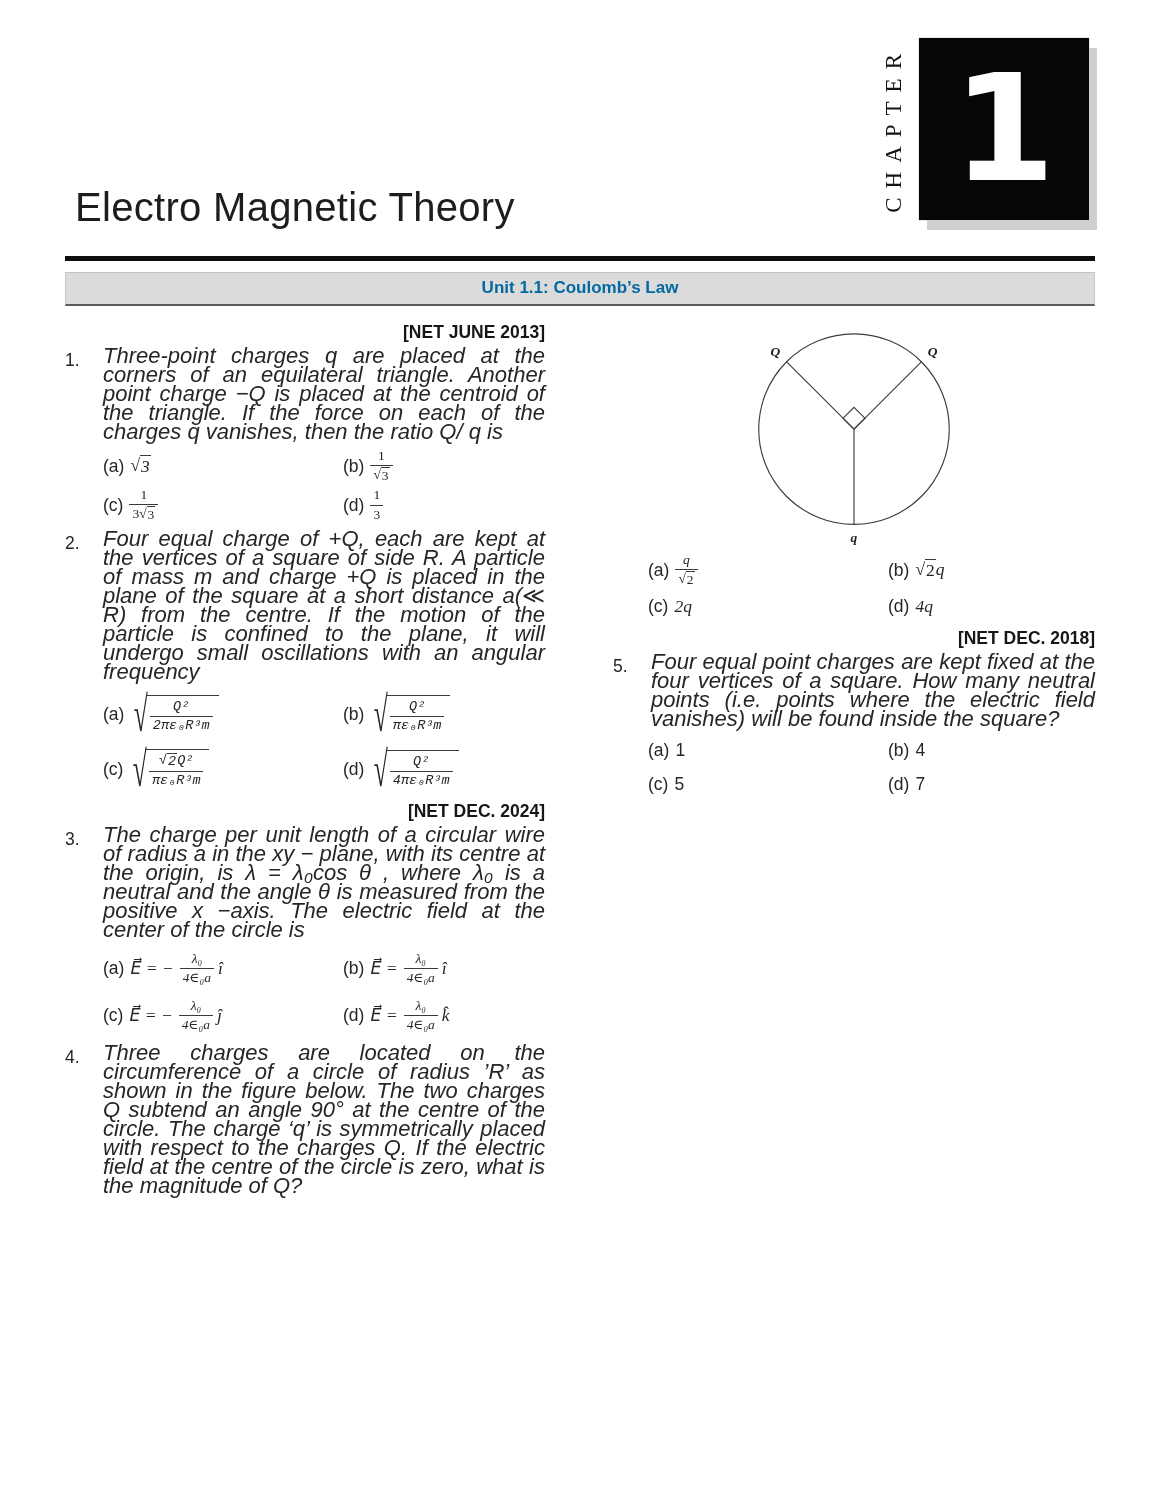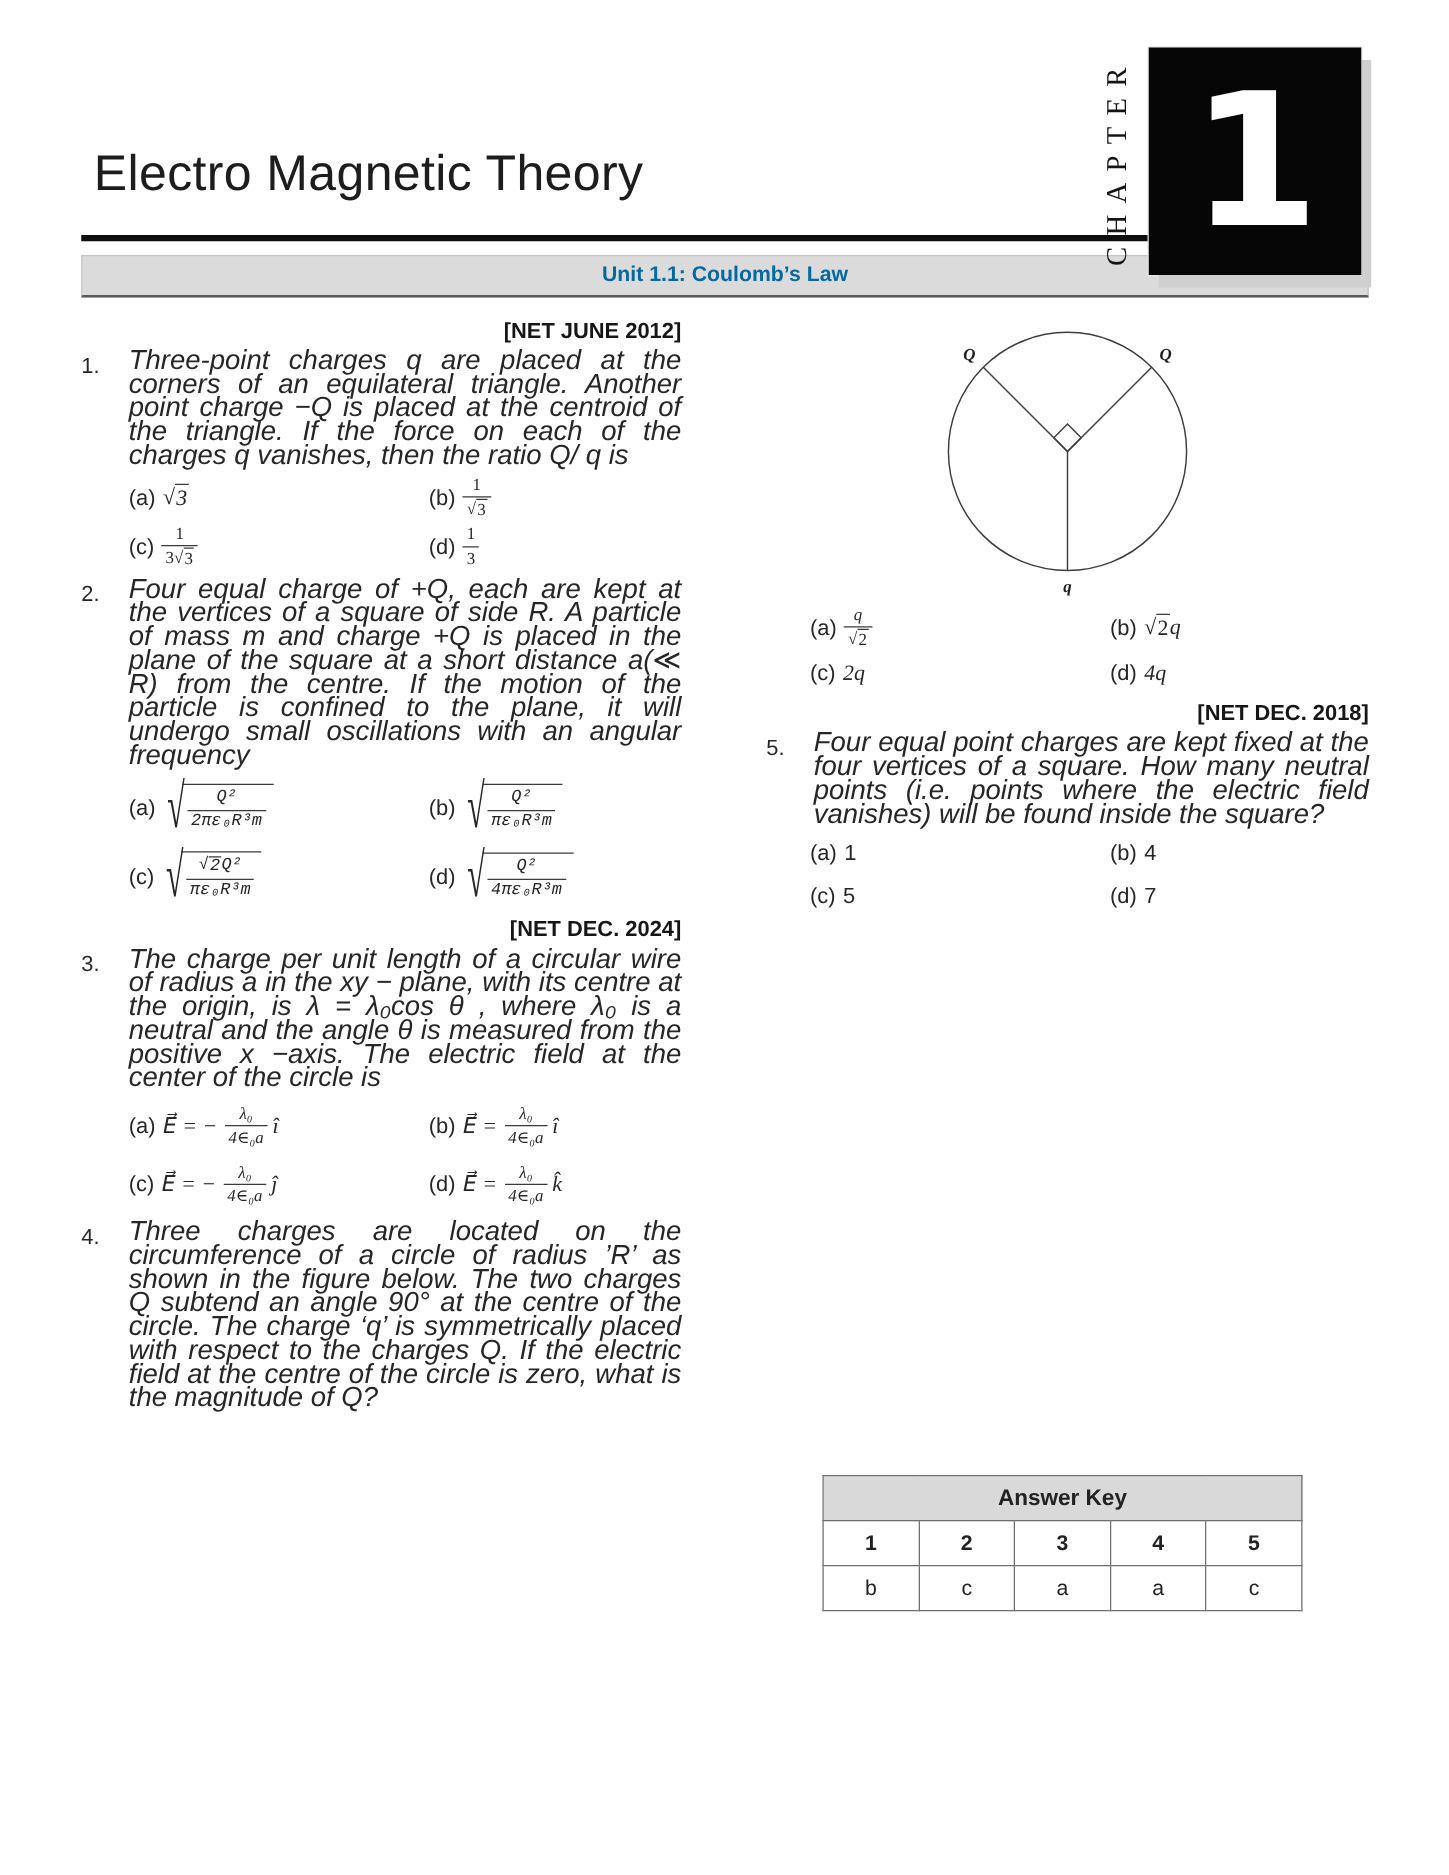--- a/index.html
+++ b/index.html
@@ -1,21 +1,21 @@
 <!DOCTYPE html>
 <html><head>
 <meta charset="utf-8">
 <style>
   html,body{margin:0;padding:0;background:#fff;}
   .page{width:1159px;height:1500px;background:#fff;overflow:hidden;position:relative;
         font-family:"Liberation Sans","DejaVu Sans",sans-serif;color:#262626;}
   .content{padding:0 64px 0 65px;}
 
   
-  .header{position:relative;height:188px;}
+  .header{position:relative;height:256px;}
   .title{position:absolute;left:10px;bottom:26px;margin:0;font-size:40px;font-weight:400;
          color:#1d1d1d;letter-spacing:.3px;}
   .chapter-block{position:absolute;right:6px;top:38px;display:flex;align-items:center;}
   .chapter-word{writing-mode:vertical-rl;transform:rotate(180deg);
          font-family:"Liberation Serif","DejaVu Serif",serif;font-size:23px;letter-spacing:9px;
          color:#141414;margin-right:12px;}
   .chapter-box{width:170px;height:182px;background:#060606;display:flex;align-items:center;
          justify-content:center;box-shadow:8px 10px 0 0 #cfcfcf, 0 0 0 1px #e8e8e8;}
   .chapter-num{color:#fff;font-size:148px;font-weight:700;line-height:1;
          font-family:"DejaVu Sans","Liberation Sans",sans-serif;}
@@ -87,21 +87,21 @@
 
   <div class="rule"></div>
   <div class="unit-bar">
     <span>Unit 1.1: Coulomb’s Law</span>
   </div>
 
   <div class="columns">
 
    <div class="col-left">
 
-    <div class="tag">[NET JUNE 2012]</div>
+    <div class="tag">[NET JUNE 2013]</div>
     <div class="qrow">
       <div class="qnum">1.</div>
       <div class="qtext">Three-point charges q are placed at the corners of an equilateral triangle. Another point charge −Q is placed at the centroid of the triangle. If the force on each of the charges q vanishes, then the ratio Q/ q is</div>
     </div>
     <div class="opts">
       <div class="opt">
         <span class="olabel">(a)</span>
         <span class="m mi sq">
                 <span class="rsym">√</span>
                 <span class="rbar">3</span>
@@ -299,40 +299,17 @@
       <div class="opt">
         <span class="olabel">(c)</span>
         <span>5</span>
       </div>
       <div class="opt">
         <span class="olabel">(d)</span>
         <span>7</span>
       </div>
     </div>
 
-    <div class="akey-wrap">
-      <table class="akey">
-        <tbody>
-          <tr>
-            <td class="akey-title" colspan="5">Answer Key</td>
-          </tr>
-          <tr class="akey-nums">
-            <td>1</td>
-            <td>2</td>
-            <td>3</td>
-            <td>4</td>
-            <td>5</td>
-          </tr>
-          <tr class="akey-ans">
-            <td>b</td>
-            <td>c</td>
-            <td>a</td>
-            <td>a</td>
-            <td>c</td>
-          </tr>
-        </tbody>
-      </table>
-    </div>
 
    </div>
   </div>
  </div>
 </div>
 
 </body></html>

